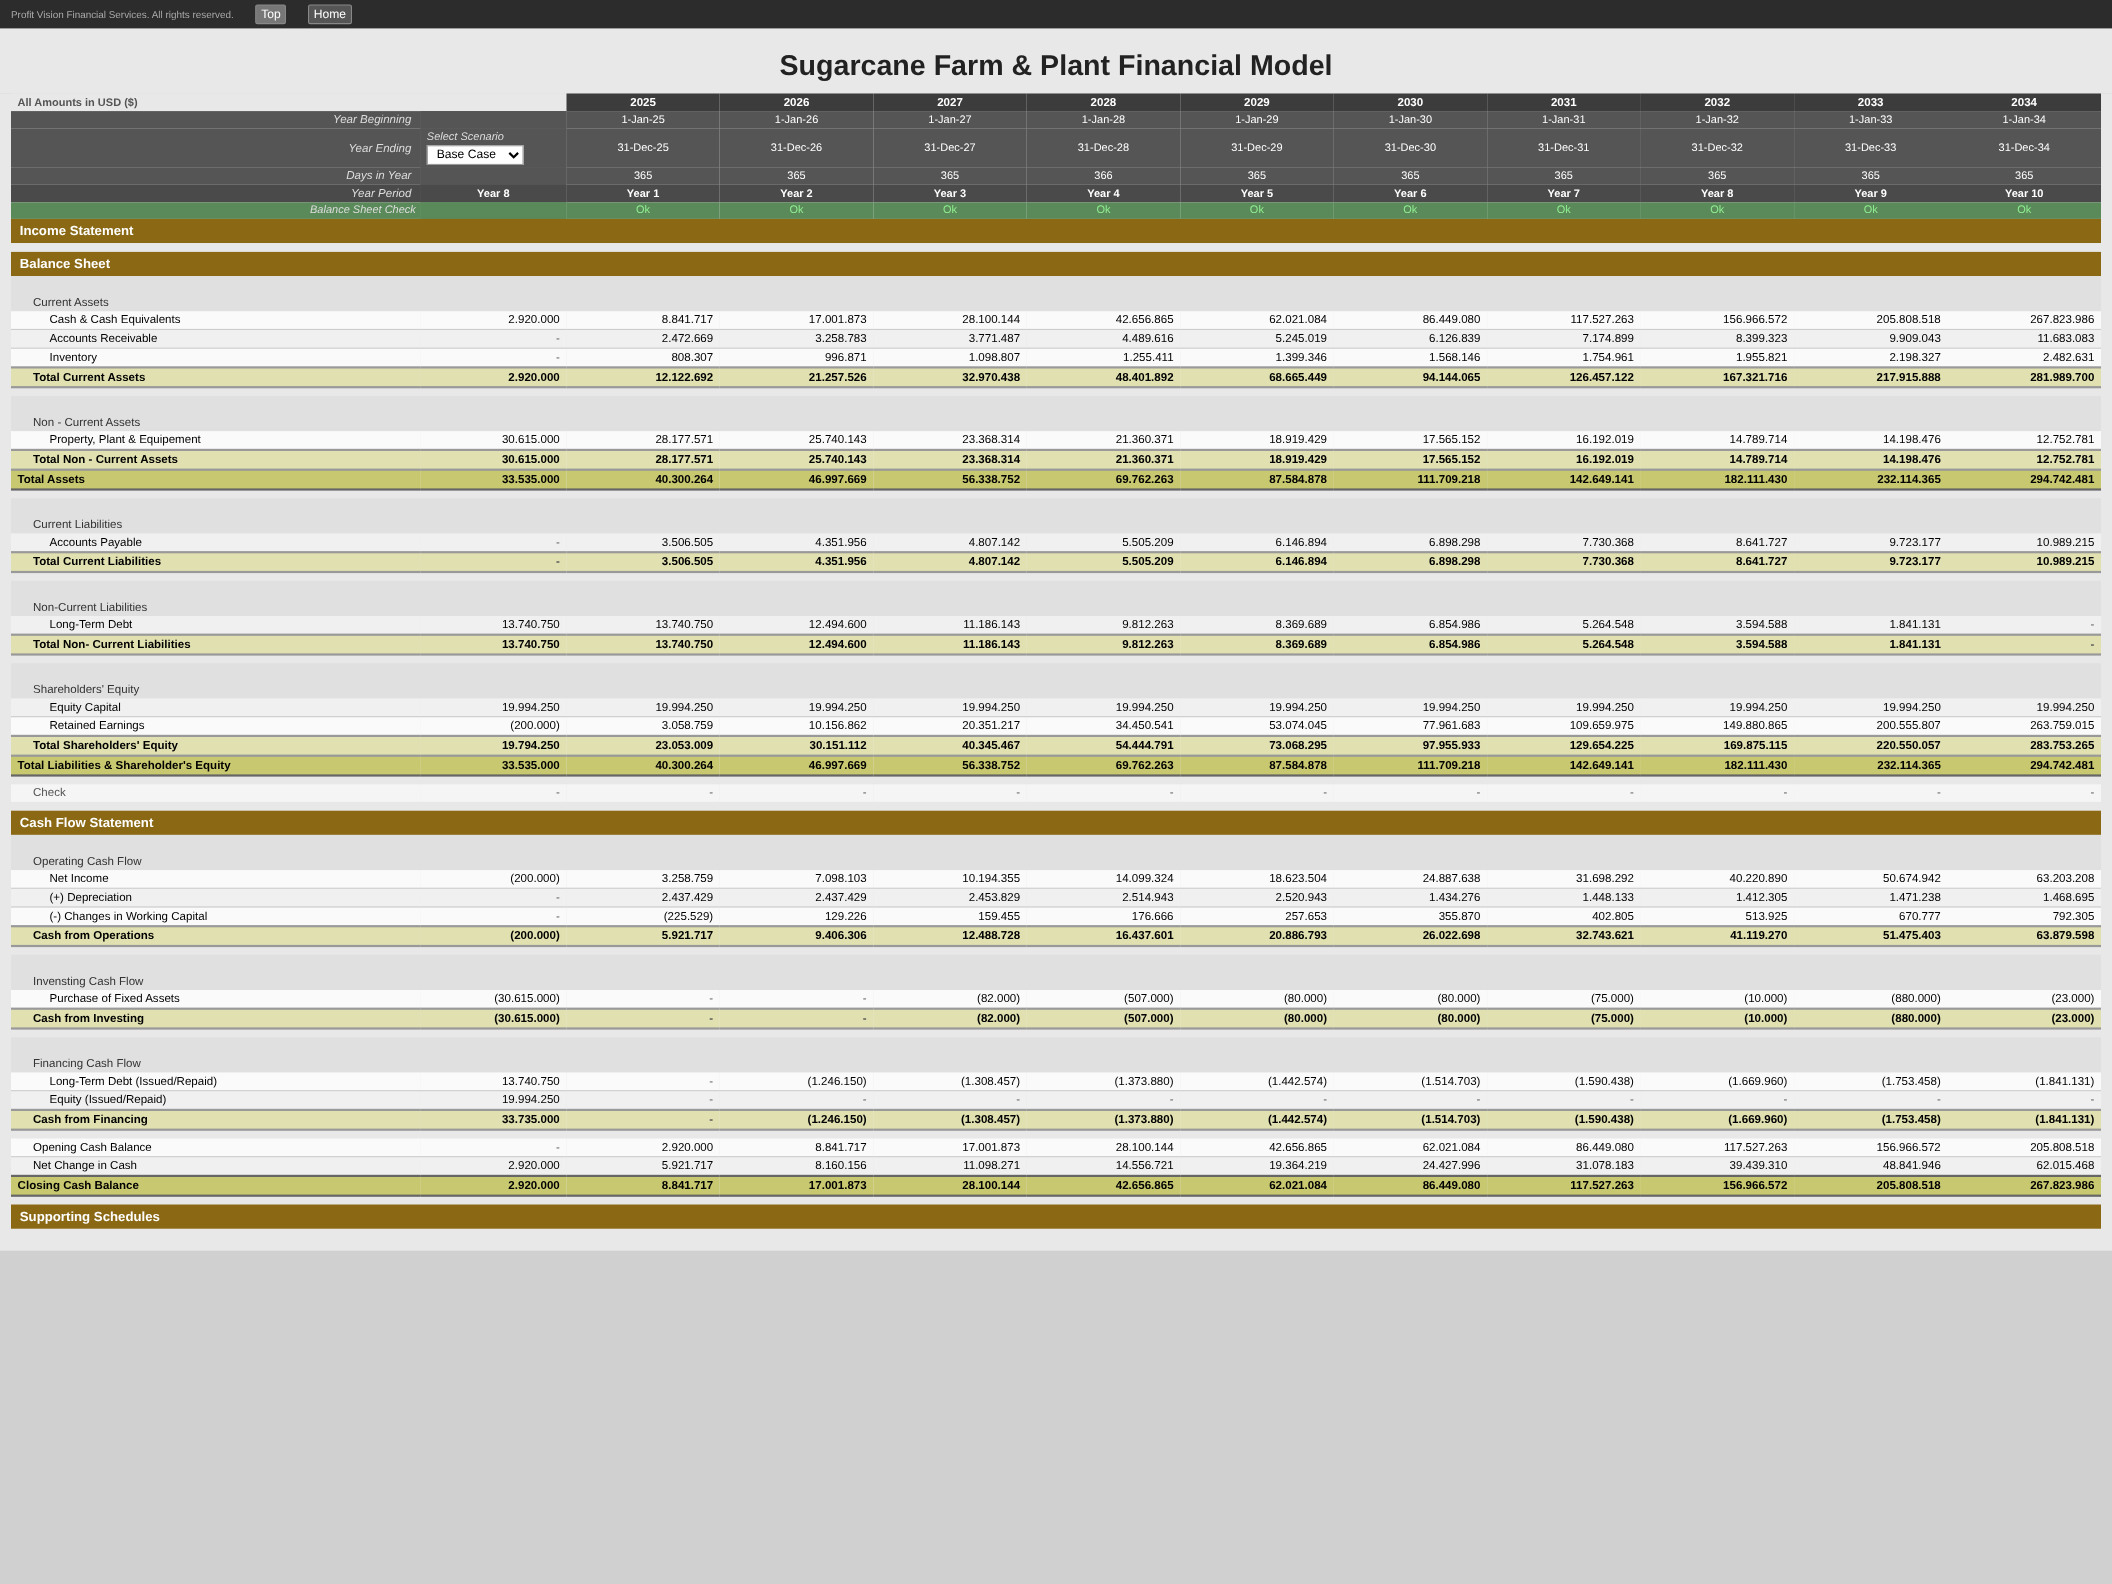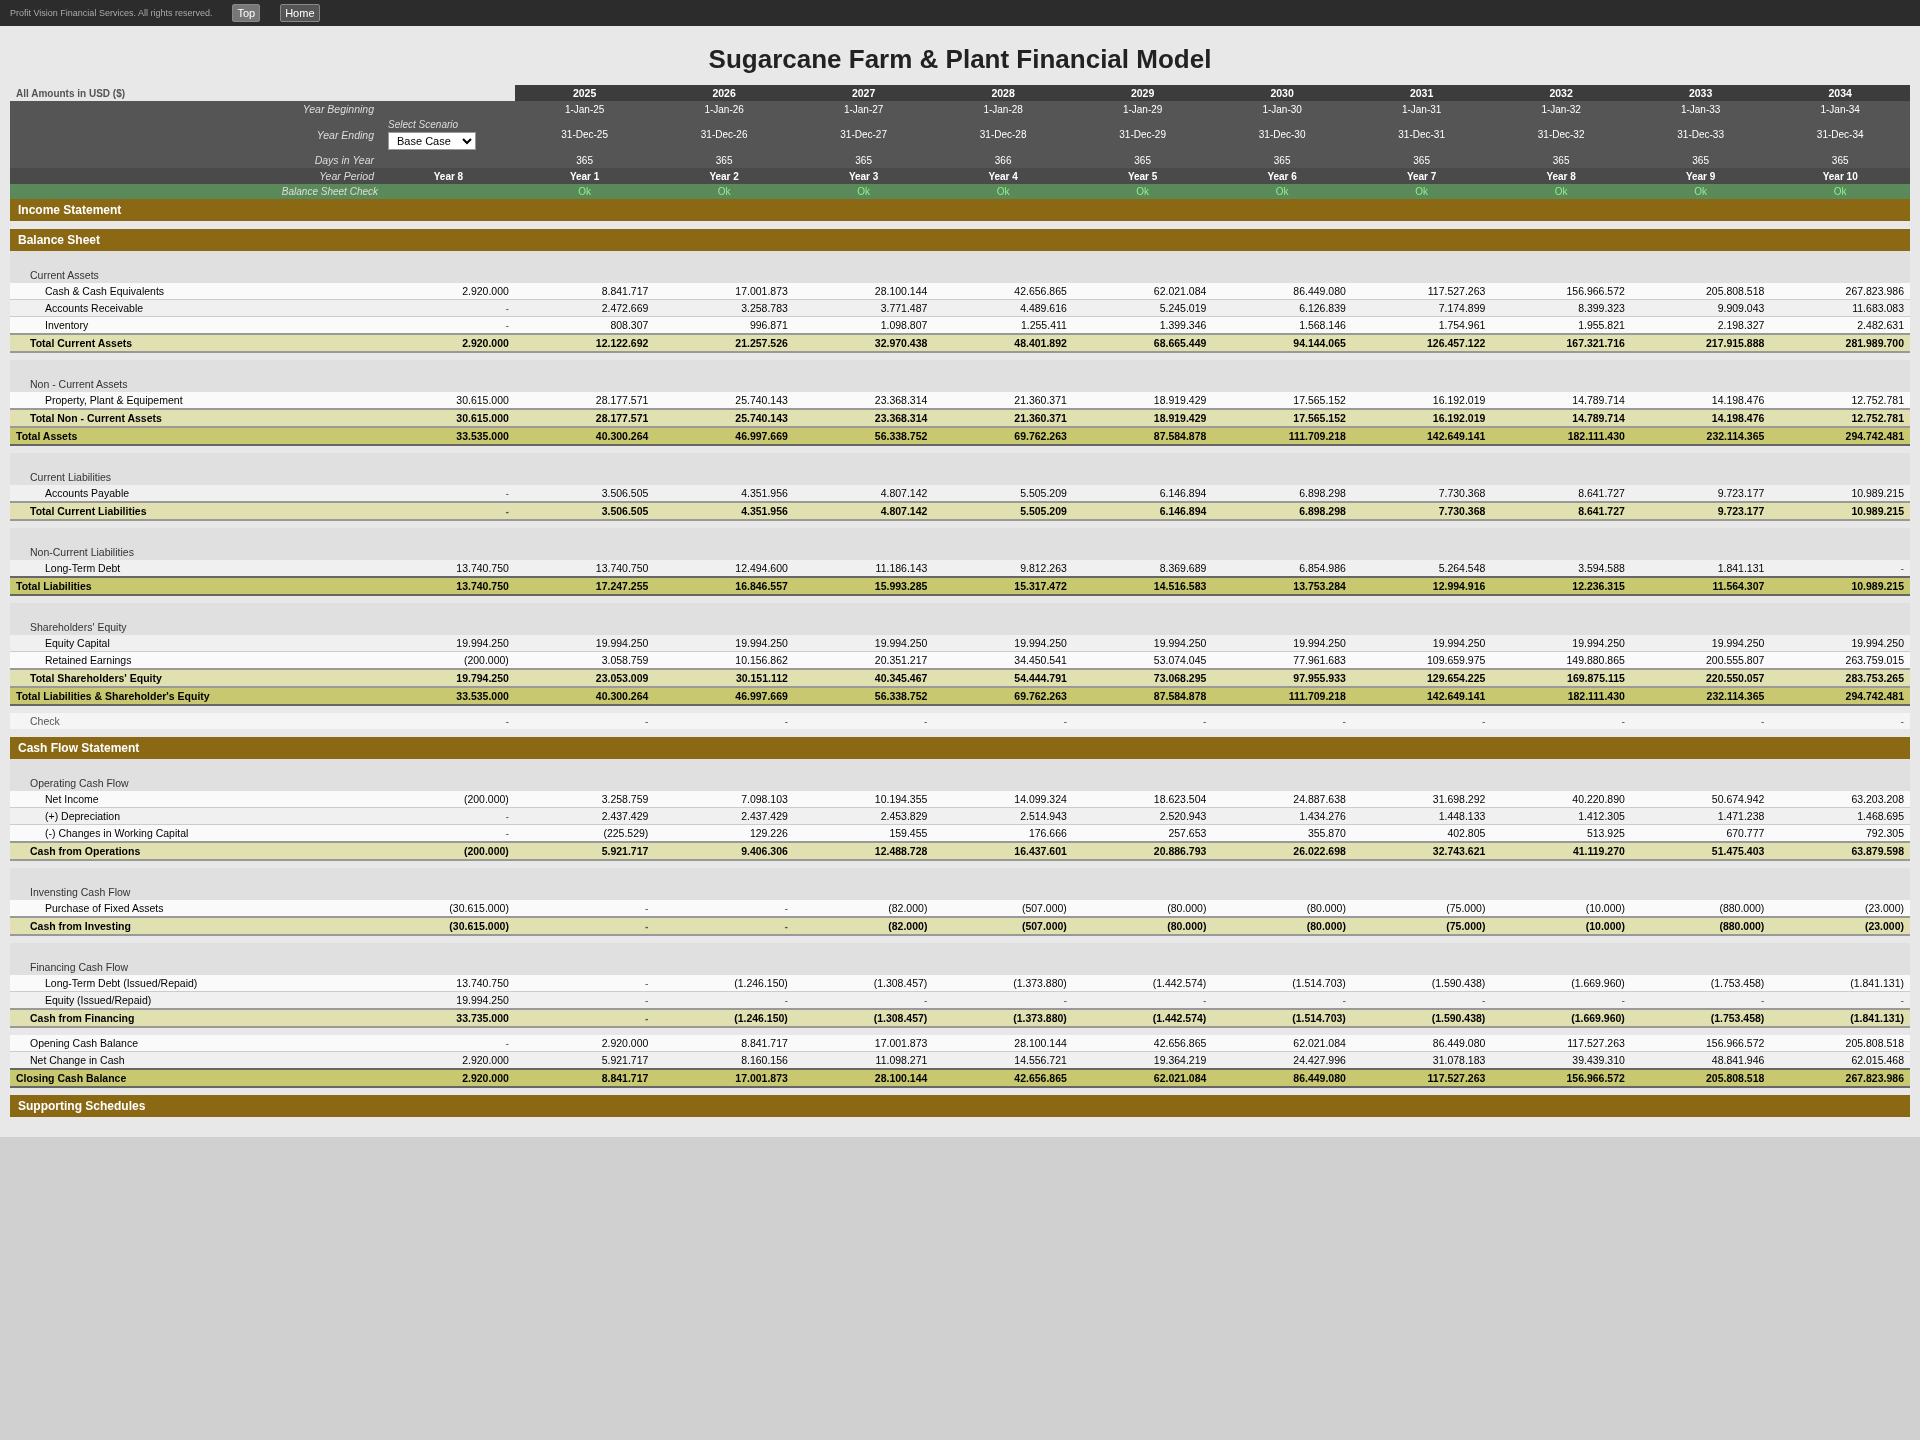--- a/index.html
+++ b/index.html
@@ -417,35 +417,35 @@
         <td class="num">12.494.600</td>
         <td class="num">11.186.143</td>
         <td class="num">9.812.263</td>
         <td class="num">8.369.689</td>
         <td class="num">6.854.986</td>
         <td class="num">5.264.548</td>
         <td class="num">3.594.588</td>
         <td class="num">1.841.131</td>
         <td class="num dash">-</td>
       </tr>
-
-      <tr class="grand-total-row">
-        <td class="lbl">Total Liabilities</td>
+      <tr class="total-row">
+        <td class="indent1 lbl">Total Non- Current Liabilities</td>
         <td class="num">13.740.750</td>
-        <td class="num">17.247.255</td>
-        <td class="num">16.846.557</td>
-        <td class="num">15.993.285</td>
-        <td class="num">15.317.472</td>
-        <td class="num">14.516.583</td>
-        <td class="num">13.753.284</td>
-        <td class="num">12.994.916</td>
-        <td class="num">12.236.315</td>
-        <td class="num">11.564.307</td>
-        <td class="num">10.989.215</td>
-      </tr>
+        <td class="num">13.740.750</td>
+        <td class="num">12.494.600</td>
+        <td class="num">11.186.143</td>
+        <td class="num">9.812.263</td>
+        <td class="num">8.369.689</td>
+        <td class="num">6.854.986</td>
+        <td class="num">5.264.548</td>
+        <td class="num">3.594.588</td>
+        <td class="num">1.841.131</td>
+        <td class="num dash">-</td>
+      </tr>
+
       <tr class="empty-row">
           <td colspan="12"></td>
         </tr>
 
       <tr class="subsec-label">
         <td class="indent1" colspan="12">Shareholders' Equity</td>
       </tr>
       <tr class="data-row">
         <td class="indent2 lbl">Equity Capital</td>
         <td class="num">19.994.250</td>

